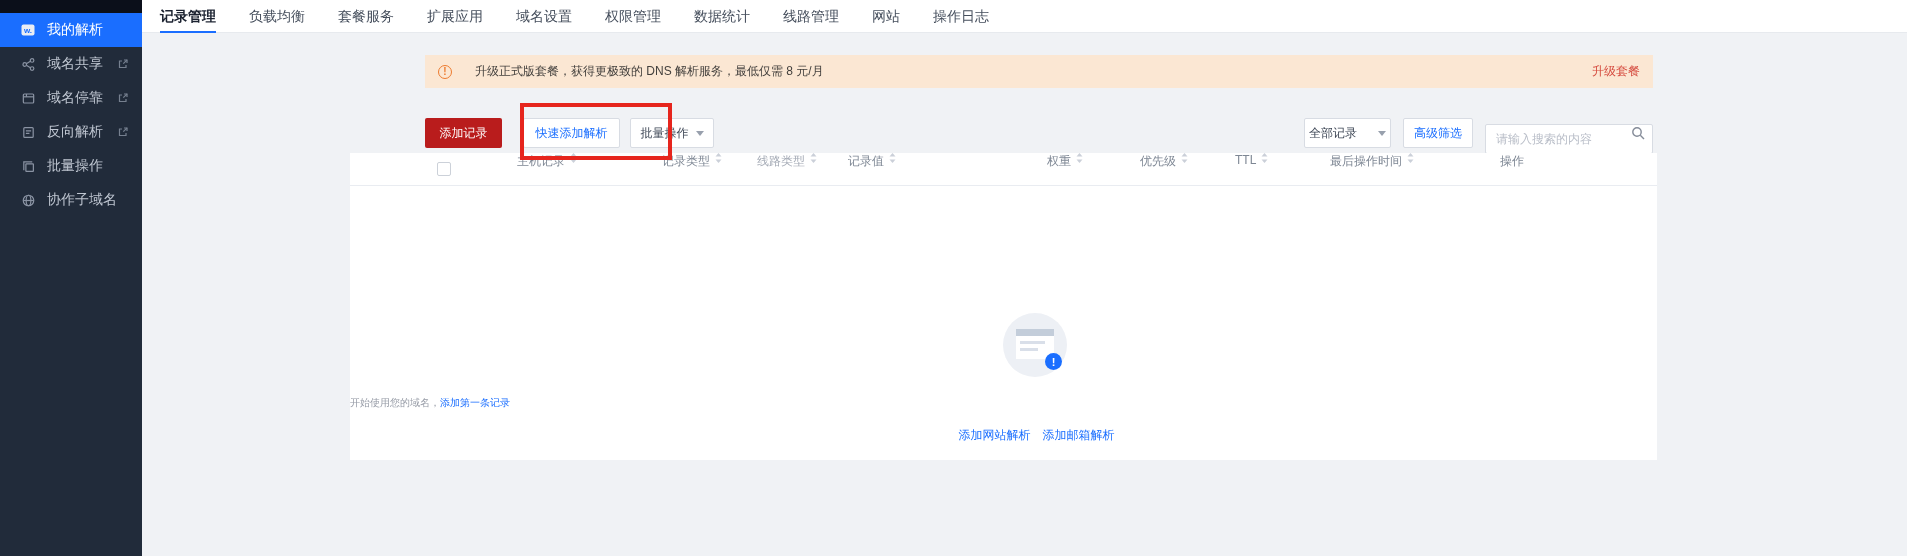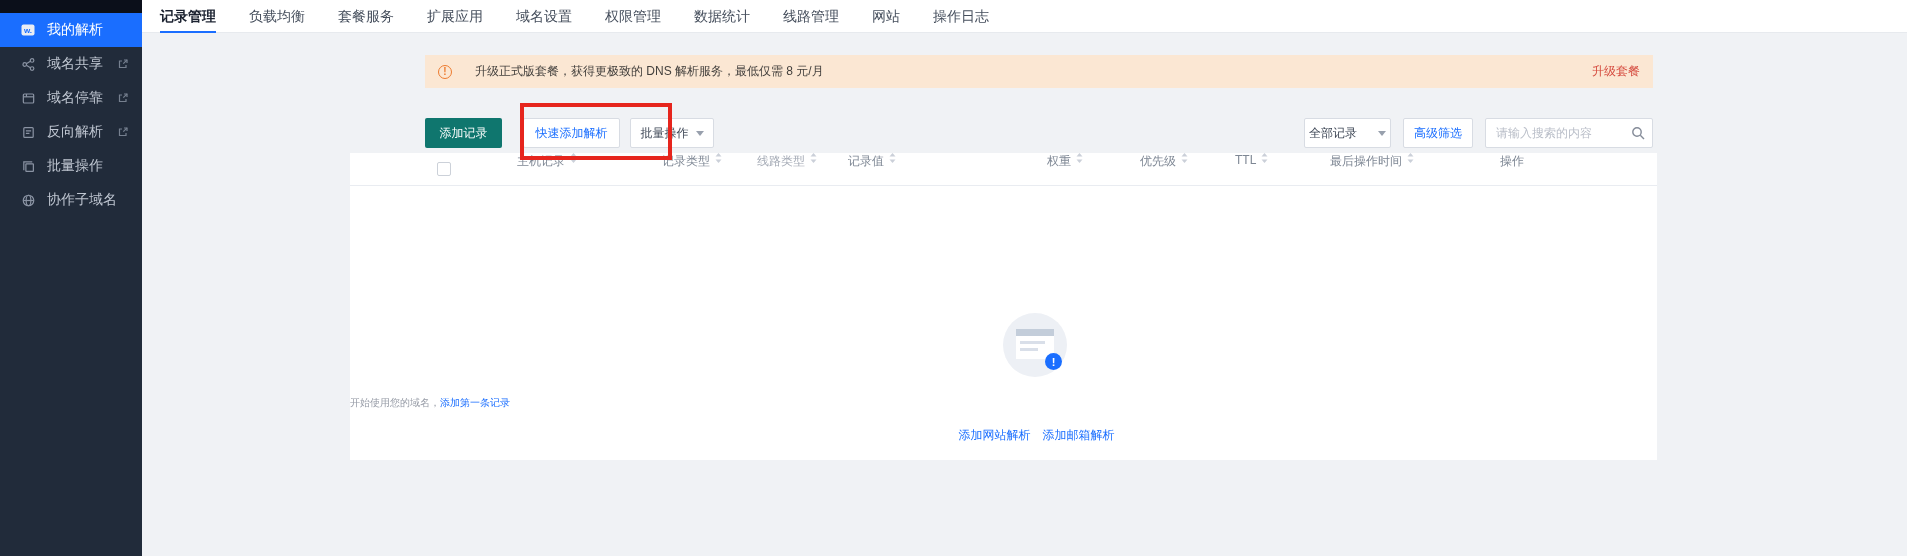--- a/index.html
+++ b/index.html
@@ -29,33 +29,33 @@
             display:flex; align-items:center; gap:23px; padding:0 13px; font-size:12px; color:#423f3c; }
   .warn-circle { width:14px; height:14px; border:1px solid #ed7b2f; border-radius:50%; color:#ed7b2f;
                  font-size:10px; font-weight:bold; display:inline-flex; align-items:center; justify-content:center; flex:0 0 14px; }
   .warn-circle::before { content:"!"; }
   .banner-action { margin-left:auto; color:#d5493d; cursor:pointer; }
 
   
   .toolbar { position:absolute; left:283px; top:118px; width:1228px; height:30px; display:flex; align-items:center; }
   .btn { height:30px; display:inline-flex; align-items:center; justify-content:center; font-size:12px;
          border-radius:2px; cursor:pointer; white-space:nowrap; }
-  .btn-primary { width:77px; background:#0f766e; color:#fff; border:none; }
+  .btn-primary { width:77px; background:#b91c1c; color:#fff; border:none; }
   .btn-plain   { background:#fff; border:1px solid #d8dce3; color:#3c4554; }
   .btn-quick   { width:97px; margin-left:21px; color:#1a6eff; }
   .btn-batch   { width:84px; margin-left:10px; gap:7px; }
   .caret { width:0; height:0; border-left:4px solid transparent; border-right:4px solid transparent;
            border-top:5px solid #98a0ad; display:inline-block; }
   .toolbar-right { margin-left:auto; display:flex; align-items:center; }
   .btn-filter { width:87px; gap:21px; margin-right:12px; }
   .btn-adv { width:70px; color:#1a6eff; margin-right:12px; }
   .searchbox { position:relative; width:168px; height:30px; }
   .searchbox input { width:100%; height:100%; border:1px solid #d8dce3; border-radius:2px; background:#fff;
                      font-size:12px; color:#333; padding:0 30px 0 10px; outline:none;
-                     font-family:"Liberation Sans","DejaVu Sans",sans-serif; }
+                     font-family:"Liberation Sans","DejaVu Sans",sans-serif;margin-top:6px; }
   .searchbox input::placeholder { color:#b9bec8; }
   .search-icon { position:absolute; right:8px; top:8px; }
 
   
   .annotation { position:absolute; left:378px; top:103px; width:152px; height:57px;
                 border:4px solid #e6251d; z-index:60; pointer-events:none; }
 
   
   .panel { position:absolute; left:208px; top:153px; width:1307px; height:307px; background:#fff; }
   .header-row { position:relative; height:33px; border-bottom:1px solid #e9ecf1; }

